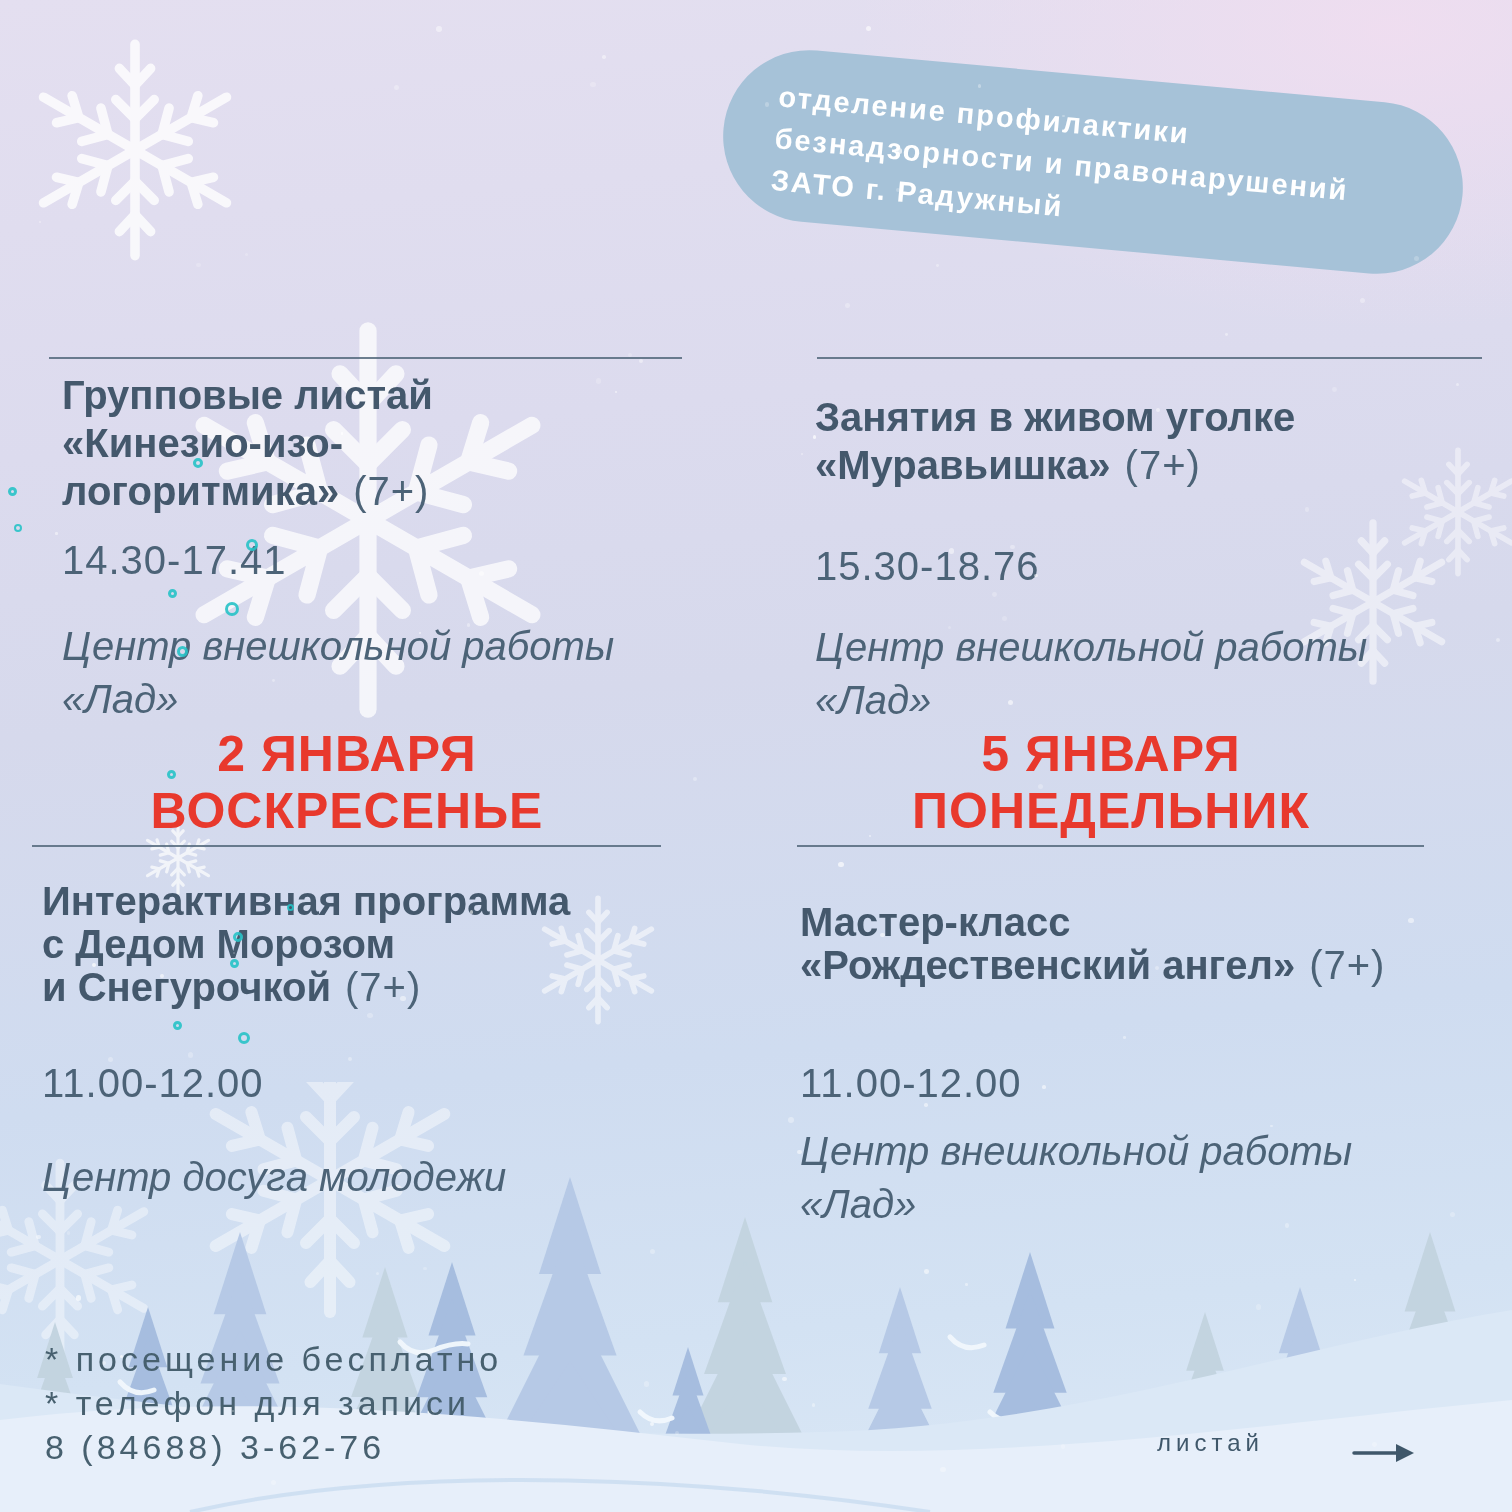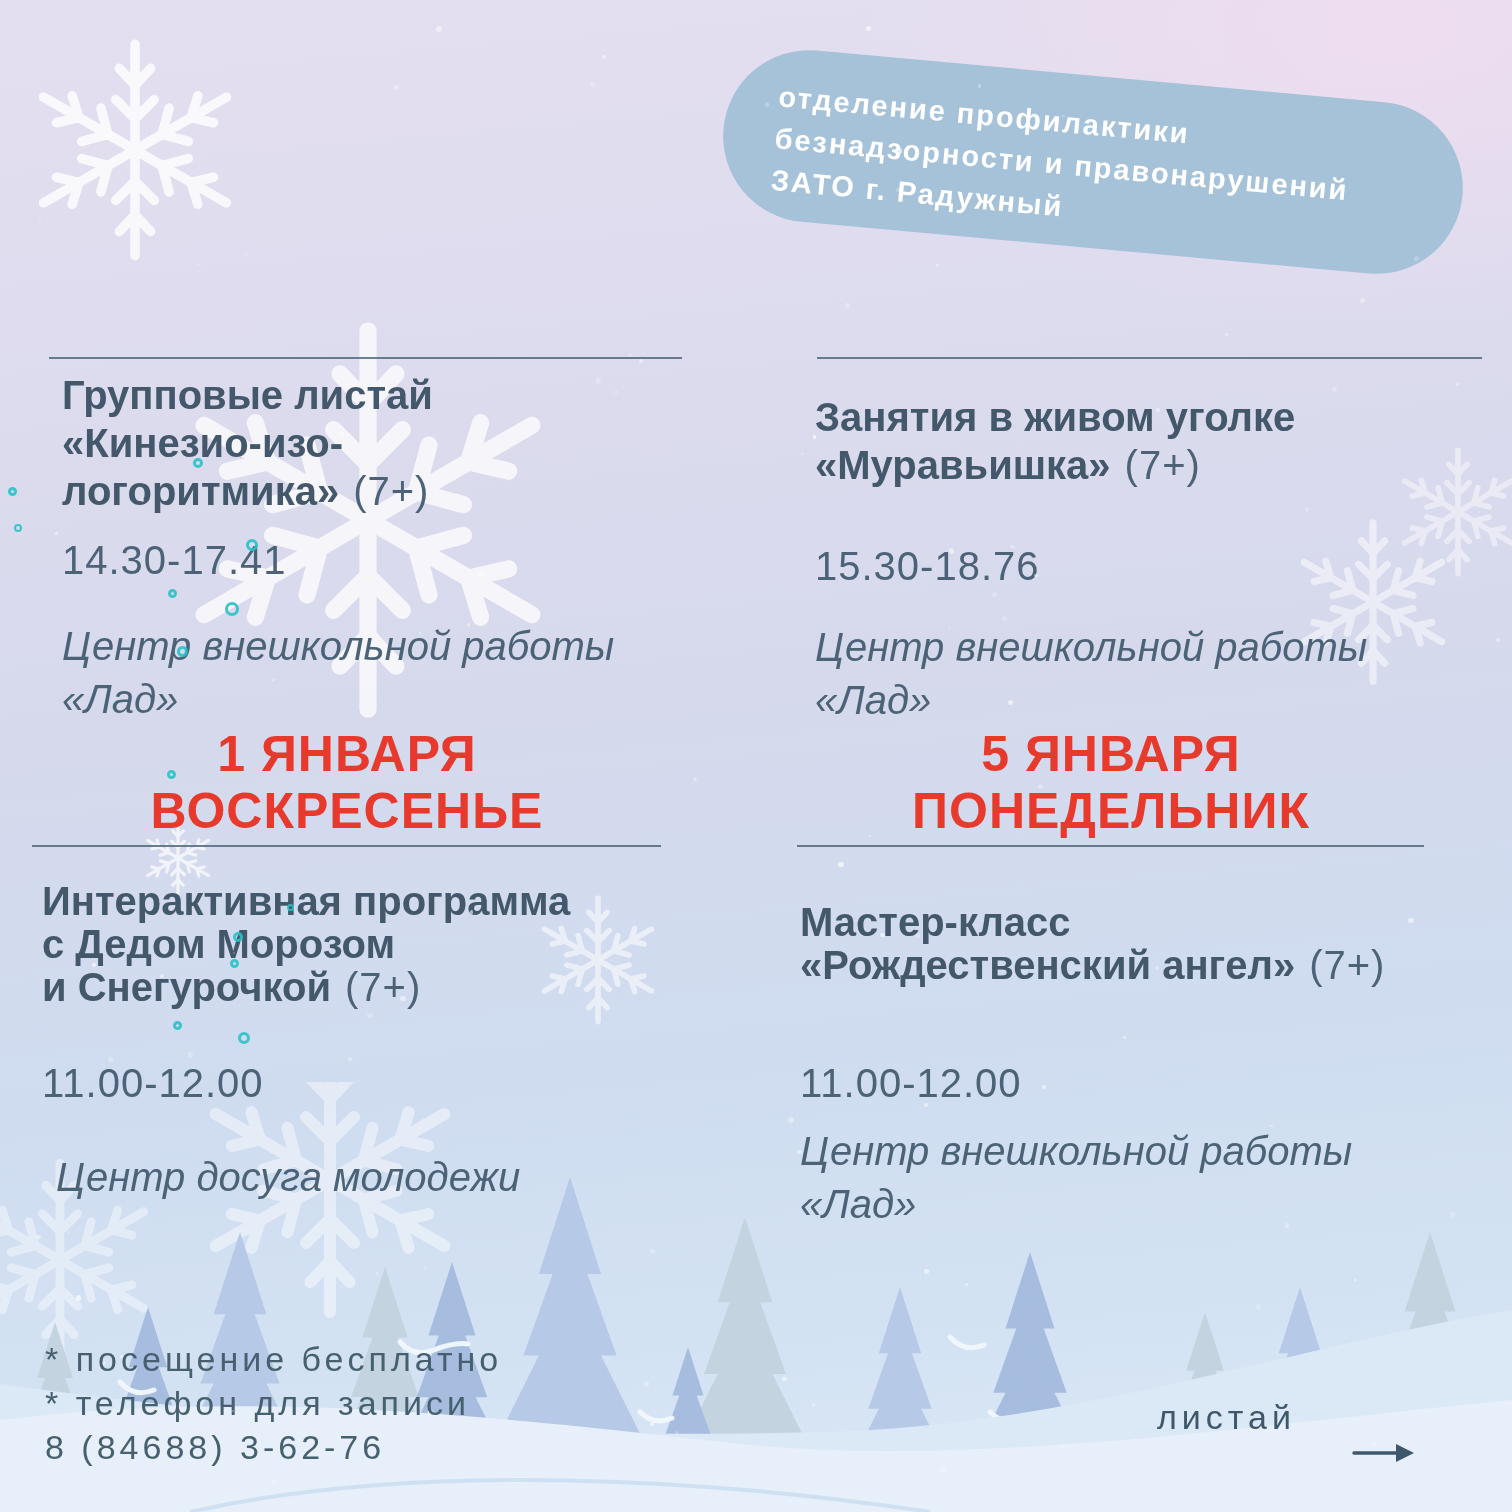--- a/index.html
+++ b/index.html
@@ -33,21 +33,21 @@
 
   
   .ev-title{font-size:40px;font-weight:700;color:#44586c;line-height:48px;}
   .ev-title.tight{line-height:43px;}
   .age{font-weight:400;color:#4c6377;margin-left:14px;letter-spacing:1px;}
   .ev-time{font-size:40px;color:#4c6377;letter-spacing:1px;}
   .ev-venue{font-size:40px;font-style:italic;color:#4c6377;line-height:53px;}
 
   
   .footnote{left:45px;top:1337px;font-size:34px;line-height:44px;letter-spacing:4px;color:#47606f;}
-  .pager-label{left:1157px;top:1398px;font-size:34px;letter-spacing:5px;color:#3f576a;}
+  .pager-label{left:1157px;top:1429px;font-size:24px;letter-spacing:5px;color:#3f576a;}
   .pager-arrow{left:1352px;top:1438px;}
 
   
   .ring{position:absolute;border:3px solid #27c2c6;border-radius:50%;opacity:.9;}
   .dot{position:absolute;background:#ffffff;border-radius:50%;}
   .flake{position:absolute;pointer-events:none;}
   .forest{position:absolute;left:0;bottom:0;}
 </style>
 </head>
 <body>
@@ -166,31 +166,31 @@
   </div>
 
   <div>
     <p class="abs ev-title" style="left:815px;top:393px;width:690px"><span class="pre">Занятия в живом уголке
 «Муравьишка»</span><span class="age">(7+)</span></p>
     <p class="abs ev-time" style="left:815px;top:544px">15.30-18.76</p>
     <p class="abs ev-venue pre" style="left:815px;top:621px;width:660px">Центр внешкольной работы
 «Лад»</p>
   </div>
 
-  <h2 class="abs h2 h2l day-heading pre"><span>1 ЯНВАРЯ</span>
+  <h2 class="abs h2 h2l day-heading pre"><span>2 ЯНВАРЯ</span>
 <span>ВОСКРЕСЕНЬЕ</span></h2>
   <h2 class="abs h2 h2r day-heading pre"><span>5 ЯНВАРЯ</span>
 <span>ПОНЕДЕЛЬНИК</span></h2>
 
   <div>
     <p class="abs ev-title tight" style="left:42px;top:880px;width:700px"><span class="pre">Интерактивная программа
 с Дедом Морозом
 и Снегурочкой</span><span class="age">(7+)</span></p>
     <p class="abs ev-time" style="left:42px;top:1061px">11.00-12.00</p>
-    <p class="abs ev-venue pre" style="left:56px;top:1151px;width:680px">Центр досуга молодежи</p>
+    <p class="abs ev-venue pre" style="left:42px;top:1151px;width:680px">Центр досуга молодежи</p>
   </div>
 
   <div>
     <p class="abs ev-title tight" style="left:800px;top:901px;width:710px"><span class="pre">Мастер-класс
 «Рождественский ангел»</span><span class="age">(7+)</span></p>
     <p class="abs ev-time" style="left:800px;top:1061px">11.00-12.00</p>
     <p class="abs ev-venue pre" style="left:800px;top:1125px;width:680px">Центр внешкольной работы
 «Лад»</p>
   </div>
 

